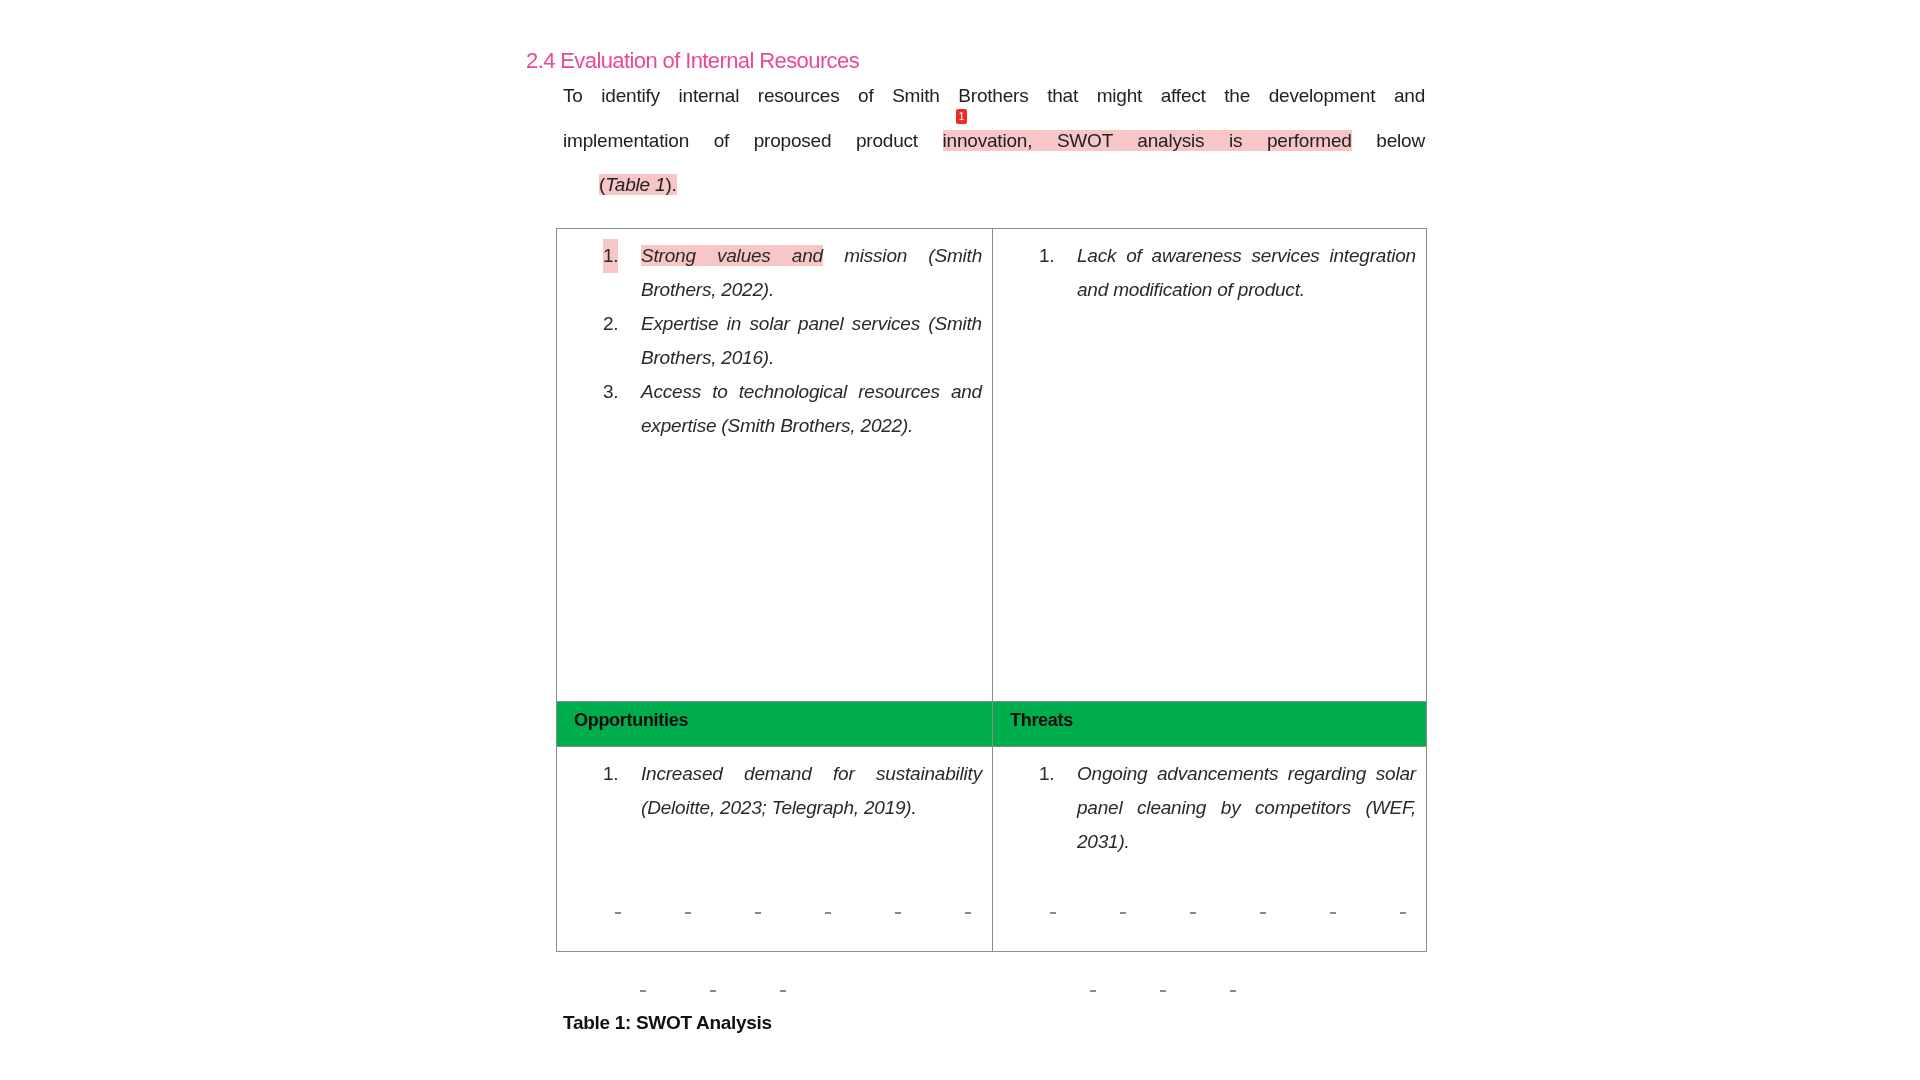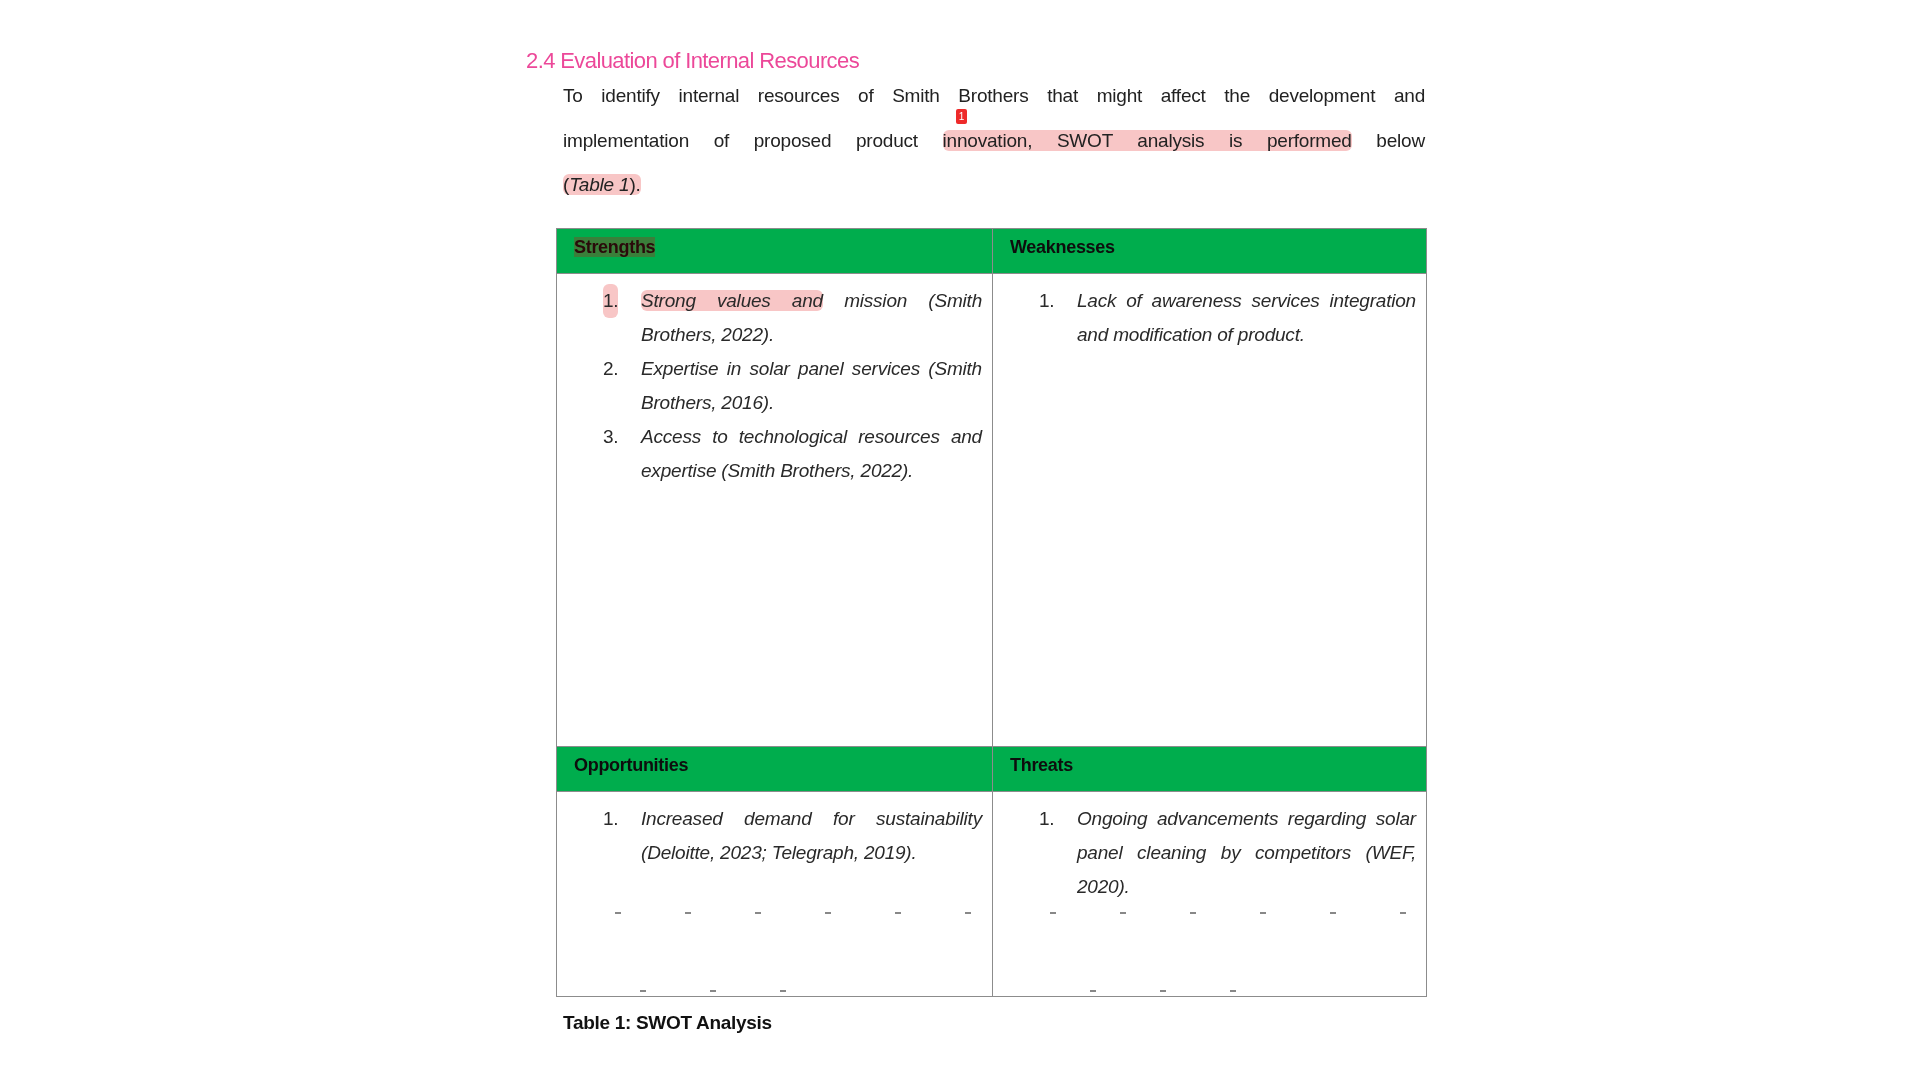--- a/index.html
+++ b/index.html
@@ -4,22 +4,22 @@
 <style>
   html, body { margin:0; padding:0; background:#ffffff; }
   body { width:1920px; height:1080px; position:relative; overflow:hidden;
          font-family:"Liberation Sans", sans-serif; color:#1a1a1a; }
   .heading { position:absolute; left:526px; top:48px; font-size:22px; color:#ec4899;
              letter-spacing:-0.6px; white-space:nowrap; }
   .para { position:absolute; left:563px; width:862px; font-size:19px; color:#222;
           letter-spacing:-0.2px; }
   .line { position:absolute; left:0; width:862px; height:26px; line-height:26px;
           text-align:justify; text-align-last:justify; white-space:nowrap; }
-  .line.last { text-align-last:left; }
-  .hl { background:#f8c6c6;border-radius:6px; }
+  .line.last { text-align-last:left;margin-left:36px; }
+  .hl { background:#f8c6c6; }
   .comment-marker { position:absolute; left:956px; top:109px; width:11px; height:15px;
           background:#ee2a2a; color:#fff; border-radius:2px; font-size:10px; line-height:15px;
           text-align:center; font-family:"Liberation Sans", sans-serif; }
   .ital { font-style:italic; }
   table.swot { position:absolute; left:556px; top:228px; width:870px; border-collapse:collapse;
           table-layout:fixed; }
   table.swot td { border:1.5px solid #8c8c8c; vertical-align:top; padding:0; }
   table.swot td.hdr { background:#00ad4d; height:44px; font-weight:bold; font-size:18px;
           color:#0d0d0d; padding-left:17px; line-height:36px; letter-spacing:-0.3px; }
   .hdr-hl { background:#3a7f3a; color:#2a0a0a; }
@@ -49,24 +49,20 @@
   </div>
 </div>
 <div class="comment-marker">1</div>
 
 <table class="swot">
   <colgroup>
       <col style="width:436px">
       <col style="width:434px">
     </colgroup>
   <tbody>
-      <tr>
-    <td class="hdr"><span class="hdr-hl">Strengths</span></td>
-    <td class="hdr"><span>Weaknesses</span></td>
-  </tr>
   <tr style="height:473px;">
     <td>
       <ol class="items" style="margin-top:10px;">
         <li>
               <span class="num hl">1.</span>
               <span class="txt"><span class="hl">Strong values and</span><span> mission (Smith Brothers, 2022).</span></span>
             </li>
         <li>
               <span class="num">2.</span>
               <span class="txt">Expertise in solar panel services (Smith Brothers, 2016).</span>
@@ -96,21 +92,21 @@
         <li>
               <span class="num">1.</span>
               <span class="txt">Increased demand for sustainability (Deloitte, 2023; Telegraph, 2019).</span>
             </li>
       </ol>
     </td>
     <td>
       <ol class="items" style="margin-top:10px;">
         <li>
               <span class="num">1.</span>
-              <span class="txt">Ongoing advancements regarding solar panel cleaning by competitors (WEF, 2020).</span>
+              <span class="txt">Ongoing advancements regarding solar panel cleaning by competitors (WEF, 2031).</span>
             </li>
       </ol>
     </td>
   </tr>
 </tbody>
   </table>
 
 <div class="dashline" style="left:615px;top:912px;width:360px;"></div>
 <div class="dashline" style="left:1050px;top:912px;width:370px;"></div>
 <div class="dashline" style="left:640px;top:990px;width:180px;"></div>

